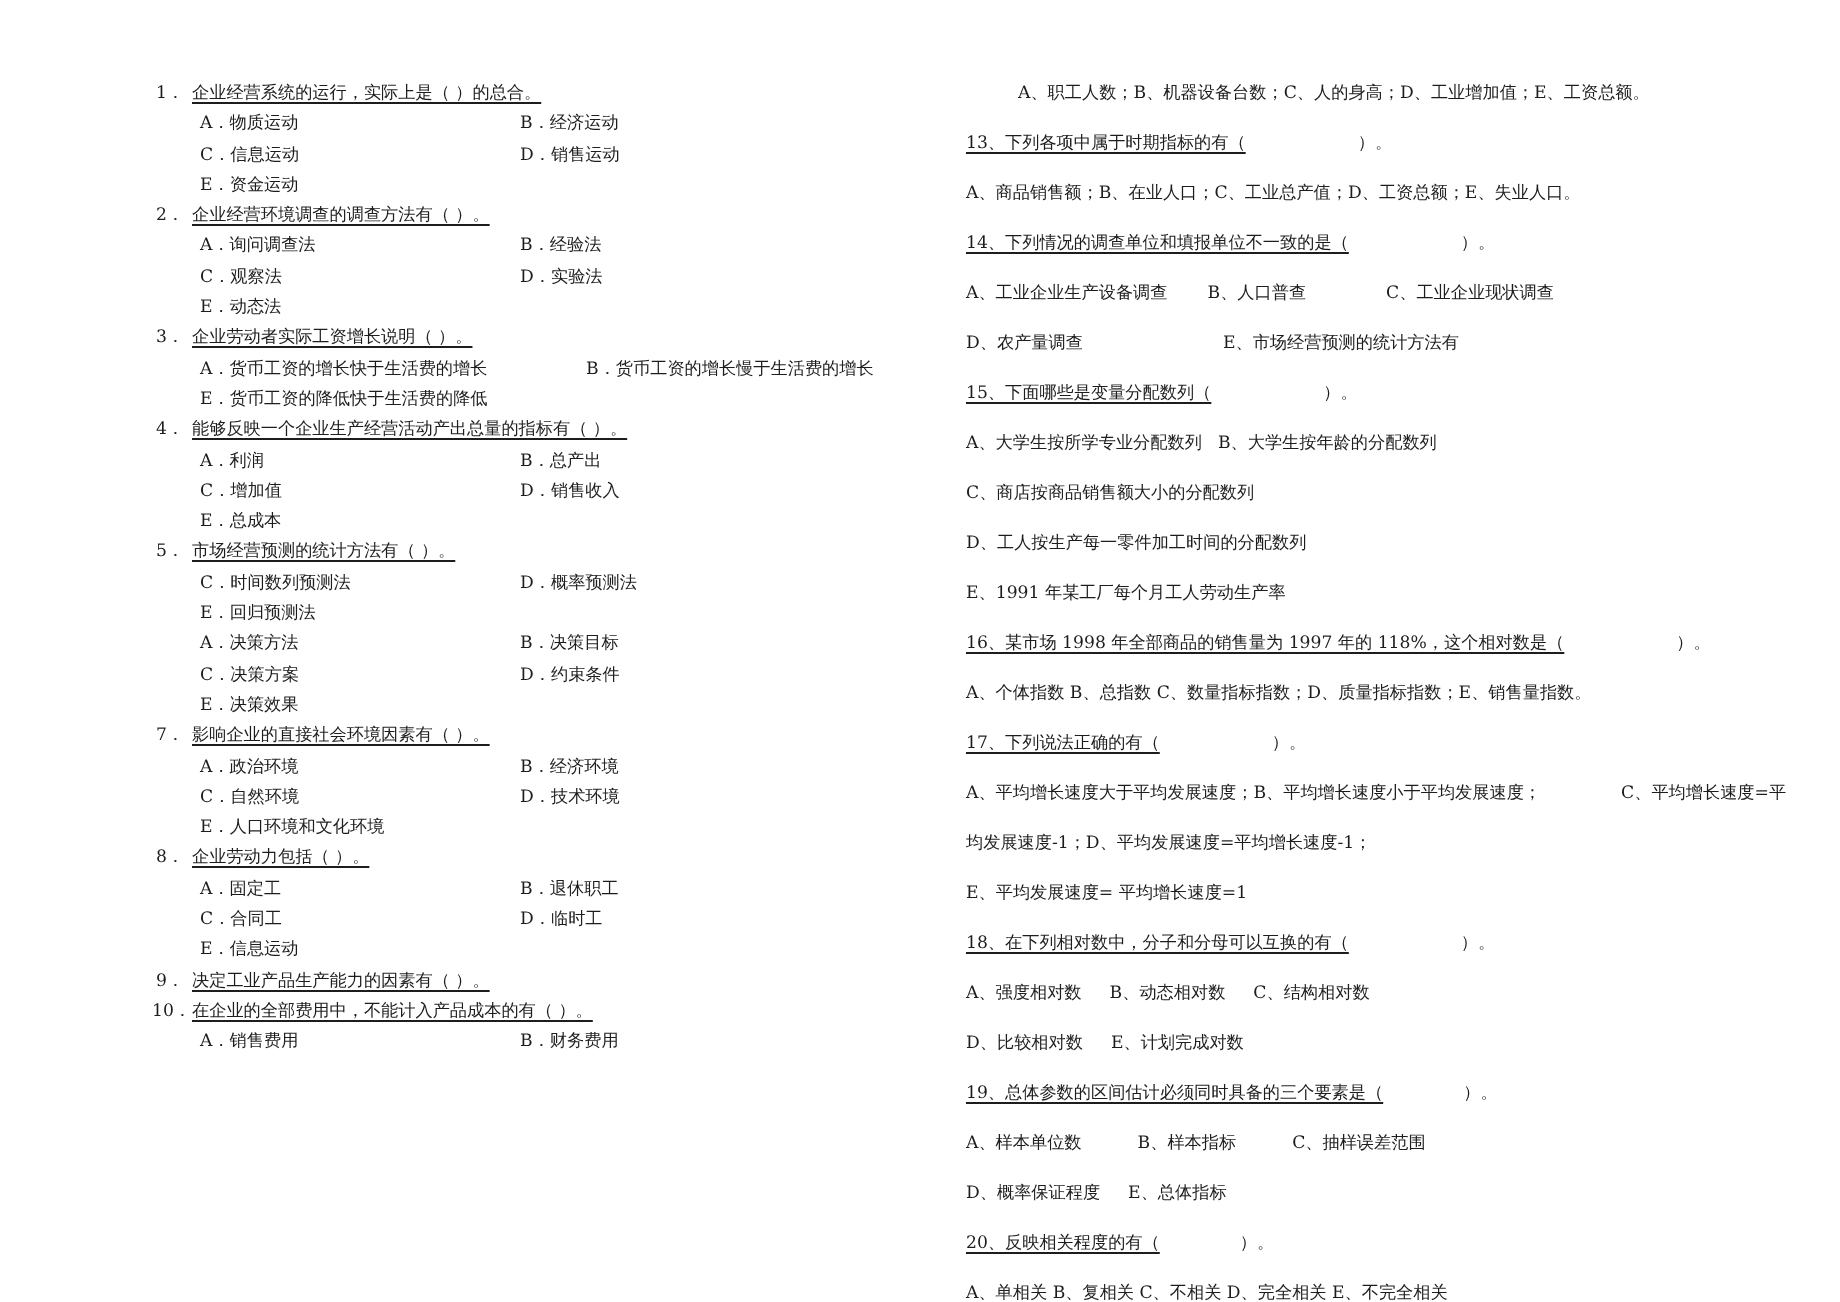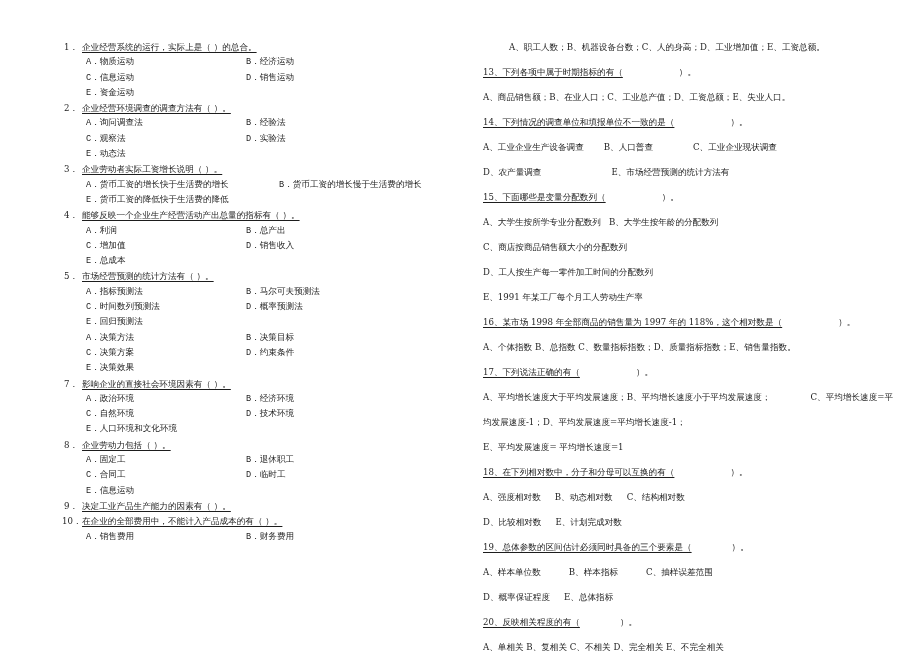--- a/index.html
+++ b/index.html
@@ -17,21 +17,21 @@
   }
   .page {
     position: absolute;
     inset: 0;
     background: #ffffff;
   }
   .col {
     position: absolute;
     top: 40px;
   }
-  .col-left  { left: 62px;  width: 396px; }
+  .col-left  { left: 76px;  width: 396px; }
   .col-right { left: 483px; width: 412px; }
   
   .stem {
     display: block;
     font-size: 8.6px;
     line-height: 15.3px;
     white-space: nowrap;
   }
   .stem .num {
     display: inline-block;
@@ -43,21 +43,20 @@
   .stem .txt { text-decoration: underline; text-underline-offset: 1.5px; }
 
   
   .opts { margin: 0; padding: 0; }
   .optrow {
     display: block;
     white-space: nowrap;
     font-size: 8.6px;
     line-height: 15.3px;
     padding-left: 24px;
-    font-family: Liberation Mono, monospace;
   }
   .optrow .o1 {
     display: inline-block;
     width: 160px;
   }
   .optrow .o2 { display: inline-block; }
   .optrow.wide .o1 { width: 193px; }
 
   
   .optrow.stack { padding-left: 30px; }
@@ -119,21 +118,20 @@
       <div class="opts">
         <span class="optrow"><span class="o1">A．利润</span><span class="o2">B．总产出</span></span>
         <span class="optrow"><span class="o1">C．增加值</span><span class="o2">D．销售收入</span></span>
         <span class="optrow"><span class="o1">E．总成本</span></span>
       </div>
     </div>
 
     <div>
       <span class="stem"><span class="num">5．</span><span class="txt">市场经营预测的统计方法有（     ）。</span></span>
       <div class="opts">
-        <span class="optrow"><span class="o1">A．指标预测法</span><span class="o2">B．马尔可夫预测法</span></span>
         <span class="optrow"><span class="o1">C．时间数列预测法</span><span class="o2">D．概率预测法</span></span>
         <span class="optrow"><span class="o1">E．回归预测法</span></span>
       </div>
     </div>
 
     <div>
       <div class="opts">
         <span class="optrow"><span class="o1">A．决策方法</span><span class="o2">B．决策目标</span></span>
         <span class="optrow"><span class="o1">C．决策方案</span><span class="o2">D．约束条件</span></span>
         <span class="optrow"><span class="o1">E．决策效果</span></span>

